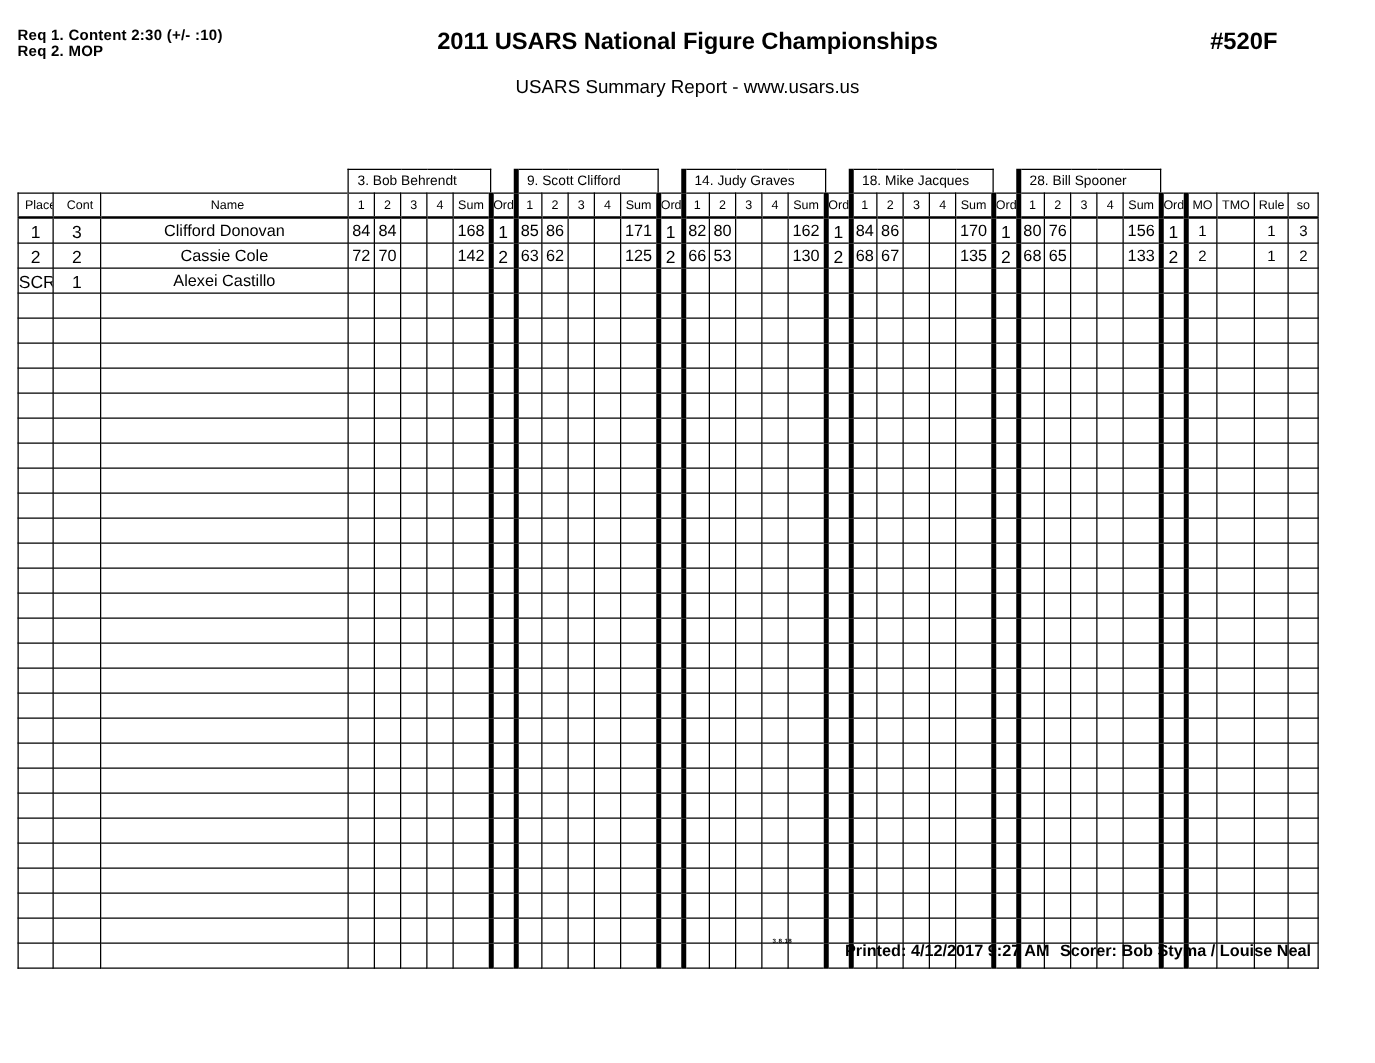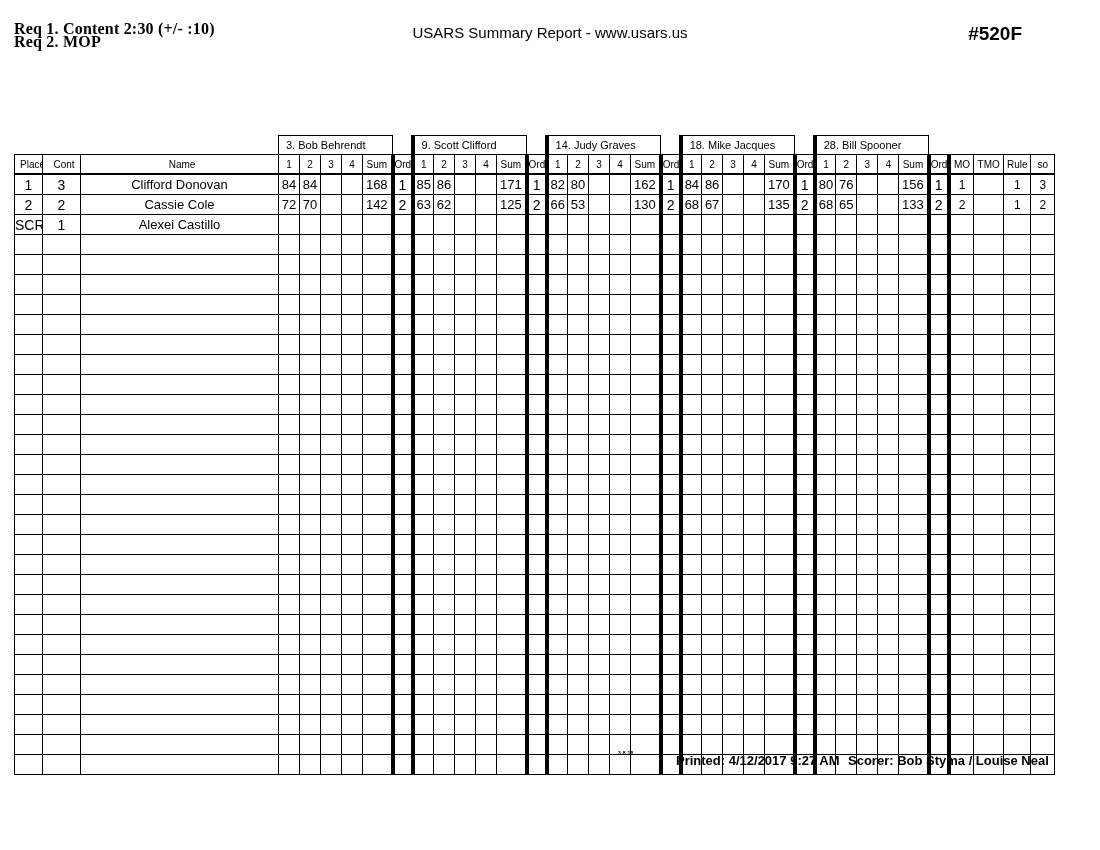--- a/index.html
+++ b/index.html
@@ -15,26 +15,25 @@
     font-family: "Liberation Sans", sans-serif;
     color: #000000;
     overflow: hidden;
   }
 
   
   #req-block {
     position: absolute;
     left: 14px;
     top: 22px;
-    font-size: 16px;
+    font-size: 12px;
     font-weight: bold;
     line-height: 13px;
     letter-spacing: 0.2px;
     white-space: nowrap;
-    font-family: Liberation Serif, serif;
   }
 
   
   #title-block {
     position: absolute;
     left: 0;
     top: 22px;
     width: 1100px;
     text-align: center;
   }
@@ -52,20 +51,21 @@
   .title-event {
     font-size: 18px;
     font-weight: bold;
     line-height: 24px;
     letter-spacing: 0.1px;
   }
   .title-report {
     font-size: 15px;
     font-weight: normal;
     line-height: 22px;
+    margin-top: 14px;
   }
   #event-number {
     position: absolute;
     right: 78px;
     top: 22px;
     font-size: 19px;
     font-weight: bold;
     line-height: 23px;
   }
 
@@ -161,20 +161,21 @@
 </style>
 </head>
 <body>
 
 <div id="req-block">
   <div>Req 1.  Content 2:30 (+/- :10)</div>
   <div>Req 2.  MOP</div>
 </div>
 
 <div id="title-block">
+  <div class="title-main">2011 USARS National Figure Championships</div>
   <div class="title-report">USARS Summary Report - www.usars.us</div>
 </div>
 <div id="event-number">#520F</div>
 
 <div id="score-table-wrap">
   <table class="score">
     <colgroup>
       <col style="width:28px">
       <col style="width:38px">
       <col style="width:198px">

